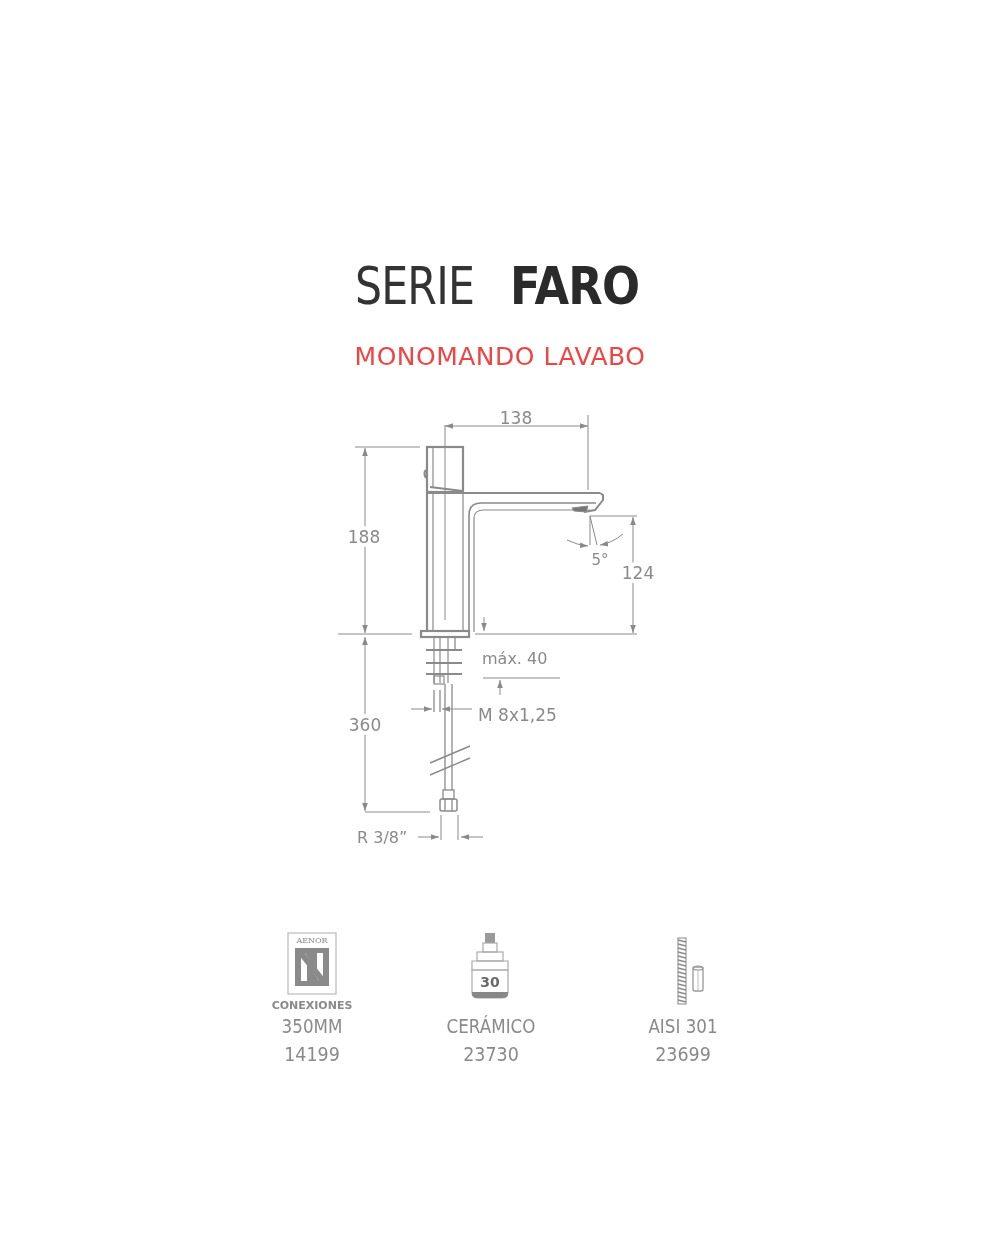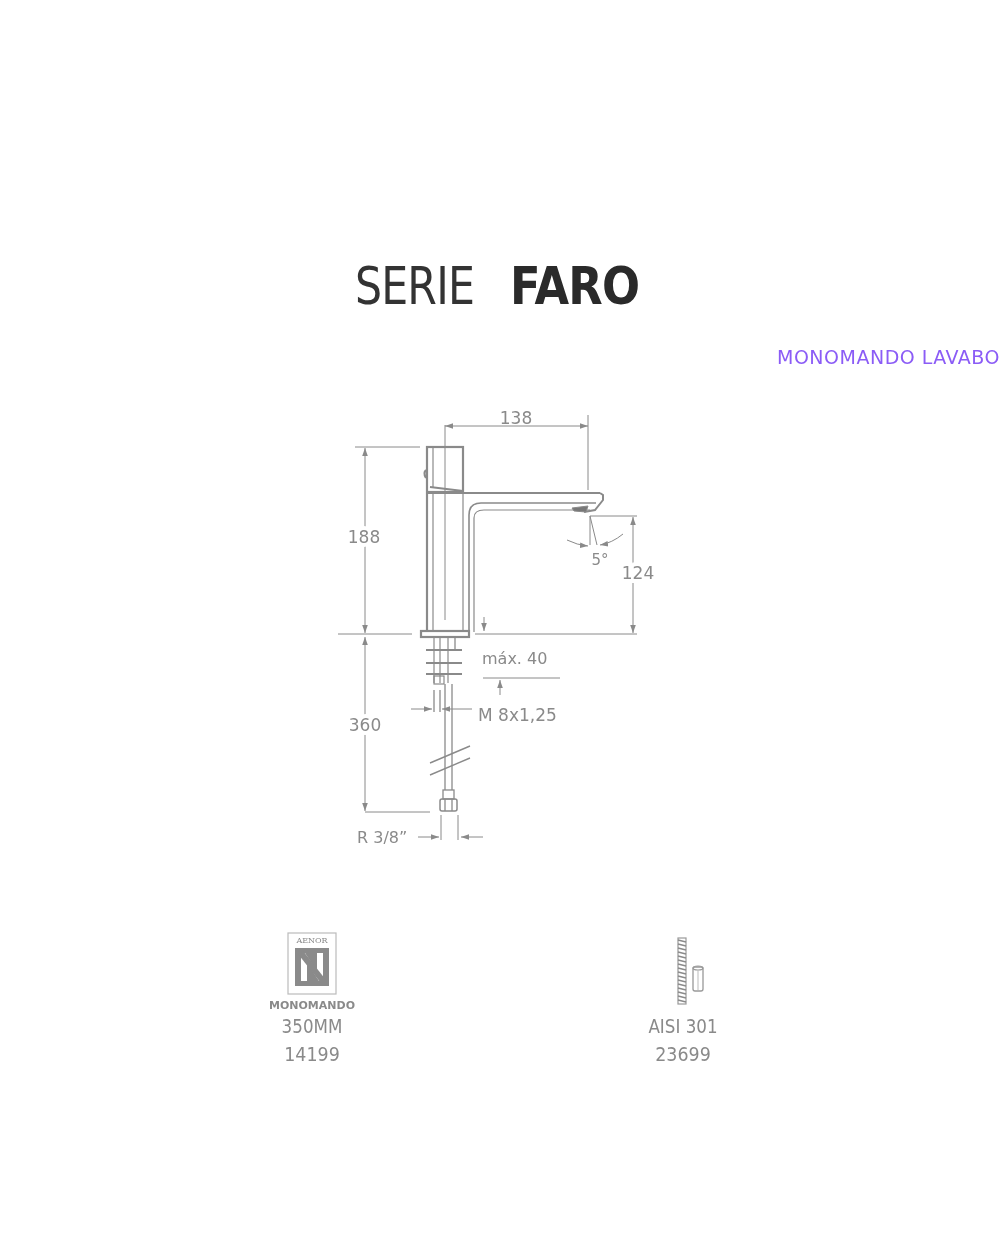--- a/index.html
+++ b/index.html
@@ -1,20 +1,20 @@
 <!DOCTYPE html>
 <html><head>
   <meta charset="utf-8">
   <style>
     html, body { margin: 0; padding: 0; background: #ffffff; }
     body { width: 1000px; height: 1257px; position: relative; overflow: hidden; font-family: "DejaVu Sans", sans-serif; }
     .title-wrap { position: absolute; top: 254px; left: 355px; width: 300px; height: 64px; white-space: nowrap; }
     .t-light { position: absolute; left: 0; top: 0; font-family: "DejaVu Sans", sans-serif; font-size: 52px; line-height: 64px; color: #333; font-weight: normal; letter-spacing: -1px; transform-origin: left top; transform: scaleX(0.82); }
     .t-bold { position: absolute; left: 155px; top: 0; font-family: "DejaVu Sans", sans-serif; font-size: 52px; line-height: 64px; color: #2a2a2a; font-weight: bold; letter-spacing: -1px; transform-origin: left top; transform: scaleX(0.86); }
-    .subtitle { position: absolute; top: 340px; left: 0; width: 1000px; text-align: right; font-family: "DejaVu Sans", sans-serif; font-size: 19px; line-height: 34px; color: #8b5cf6; letter-spacing: 0.5px; }
+    .subtitle { position: absolute; top: 340px; left: 0; width: 1000px; text-align: center; font-family: "DejaVu Sans", sans-serif; font-size: 25px; line-height: 34px; color: #ef4444; letter-spacing: 0.5px; }
     svg.diagram { position: absolute; left: 0; top: 0; }
     .dimtxt { font-family: "DejaVu Sans", sans-serif; fill: #8a8a8a; }
     .items { position: absolute; top: 890px; left: 268px; width: 460px; height: 150px; margin-top: 40px; }
     .item { position: absolute; top: 0; width: 90px; text-align: center; }
     .item .icon { height: 80px; position: relative; }
     .item .lbl1 { position: absolute; top: 84px; left: -20px; width: 130px; text-align: center; font-family: "DejaVu Sans", sans-serif; font-size: 19px; line-height: 24px; color: #8a8a8a; transform: scaleX(0.88); }
     .item .lbl2 { position: absolute; top: 112px; left: -20px; width: 130px; text-align: center; font-family: "DejaVu Sans", sans-serif; font-size: 19px; line-height: 24px; color: #8a8a8a; transform: scaleX(0.92); }
     .cert-cap { position: absolute; top: 69px; left: -10px; width: 110px; text-align: center; font-family: "DejaVu Sans", sans-serif; font-weight: bold; font-size: 11px; color: #8a8a8a; letter-spacing: 0; }
   </style>
 </head>
@@ -129,26 +129,41 @@
 
   <div class="item" style="left:-1px;">
     <div class="icon">
       <svg width="90" height="70" viewBox="0 0 90 70">
         <rect x="21" y="3" width="48" height="61" fill="none" stroke="#bbb" stroke-width="1.2"></rect>
         <text x="45" y="13" font-size="8" text-anchor="middle" fill="#888" font-family="DejaVu Serif, serif">AENOR</text>
         <path d="M28,18 H62 V56 H28 Z M34,23 V51 H40 V33 L52,51 H56 V23 H50 V41 L38,23 Z" fill="#8a8a8a" fill-rule="evenodd"></path>
         <path d="M34,23 L56,51" stroke="#8a8a8a" stroke-width="6"></path>
       </svg>
     </div>
-    <div class="cert-cap">MONOMANDO</div>
+    <div class="cert-cap">CONEXIONES</div>
     <div class="lbl1">350MM</div>
     <div class="lbl2">14199</div>
   </div>
 
 
+  <div class="item" style="left:178px;">
+    <div class="icon">
+      <svg width="90" height="80" viewBox="0 0 90 80">
+        <rect x="39" y="3" width="10" height="10" fill="#9a9a9a"></rect>
+        <rect x="37" y="13" width="14" height="9" fill="none" stroke="#aaa" stroke-width="1.2"></rect>
+        <rect x="31" y="22" width="26" height="9" fill="none" stroke="#aaa" stroke-width="1.2"></rect>
+        <path d="M26,31 H62 V40 H26 Z" fill="none" stroke="#aaa" stroke-width="1.2"></path>
+        <path d="M26,40 H62 V62 Q62,68 56,68 H32 Q26,68 26,62 Z" fill="none" stroke="#aaa" stroke-width="1.2"></path>
+        <path d="M26,62 H62 V64 Q62,68 56,68 H32 Q26,68 26,64 Z" fill="#888"></path>
+        <text x="44" y="57" font-size="14" font-weight="bold" text-anchor="middle" fill="#6a6a6a" font-family="DejaVu Sans, sans-serif">30</text>
+      </svg>
+    </div>
+    <div class="lbl1">CERÁMICO</div>
+    <div class="lbl2">23730</div>
+  </div>
 
 
   <div class="item" style="left:370px;">
     <div class="icon">
       <svg width="90" height="80" viewBox="0 0 90 80">
         <rect x="40" y="8" width="8" height="66" fill="none" stroke="#999" stroke-width="1.2"></rect>
         <g stroke="#8a8a8a" stroke-width="1.4">
           <line x1="40" y1="10" x2="48" y2="12"></line>
             <line x1="40" y1="14" x2="48" y2="16"></line>
             <line x1="40" y1="18" x2="48" y2="20"></line>

